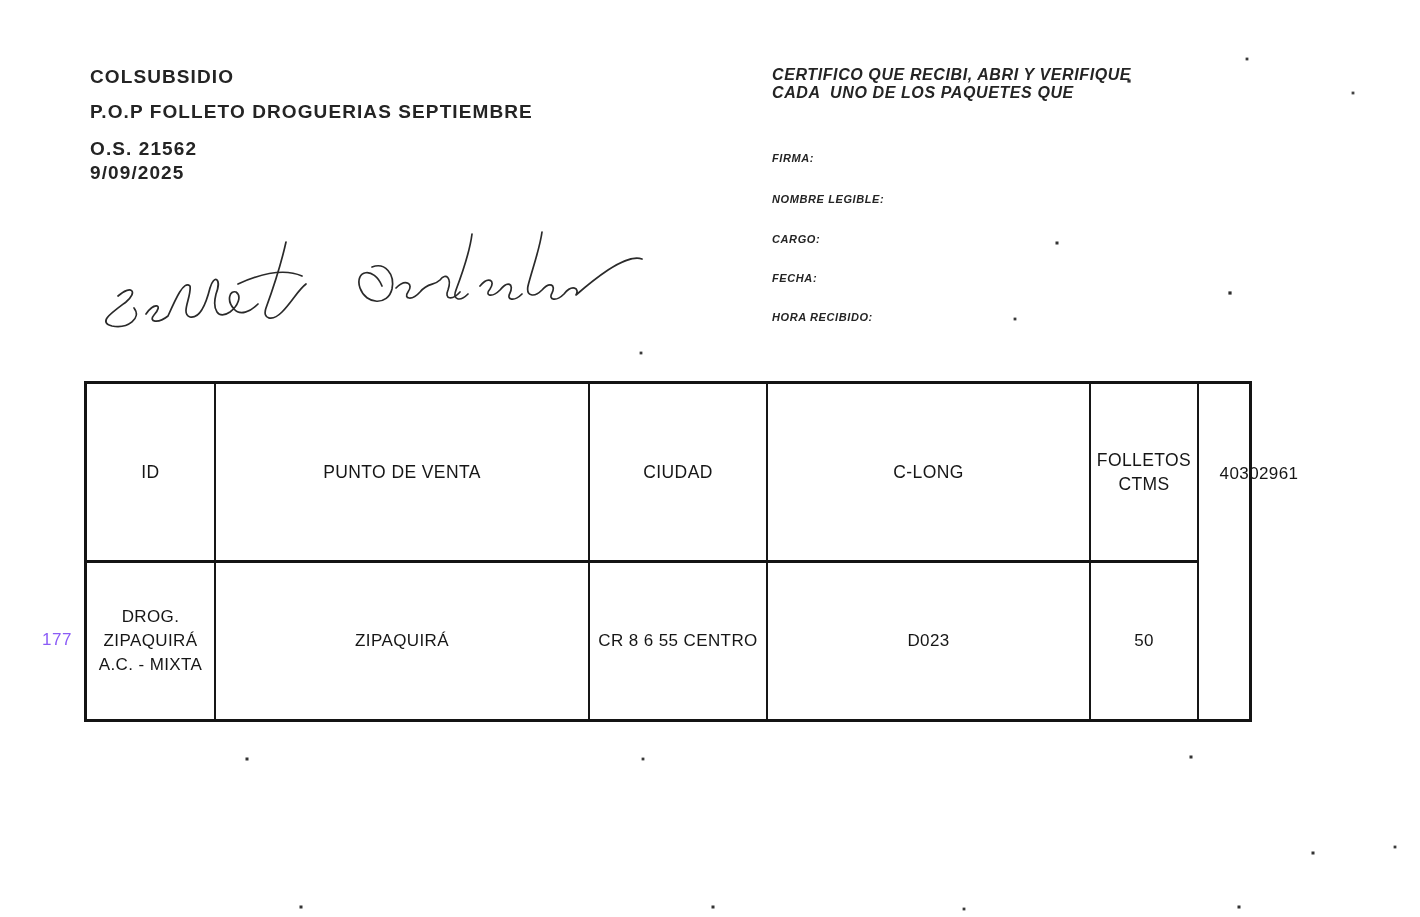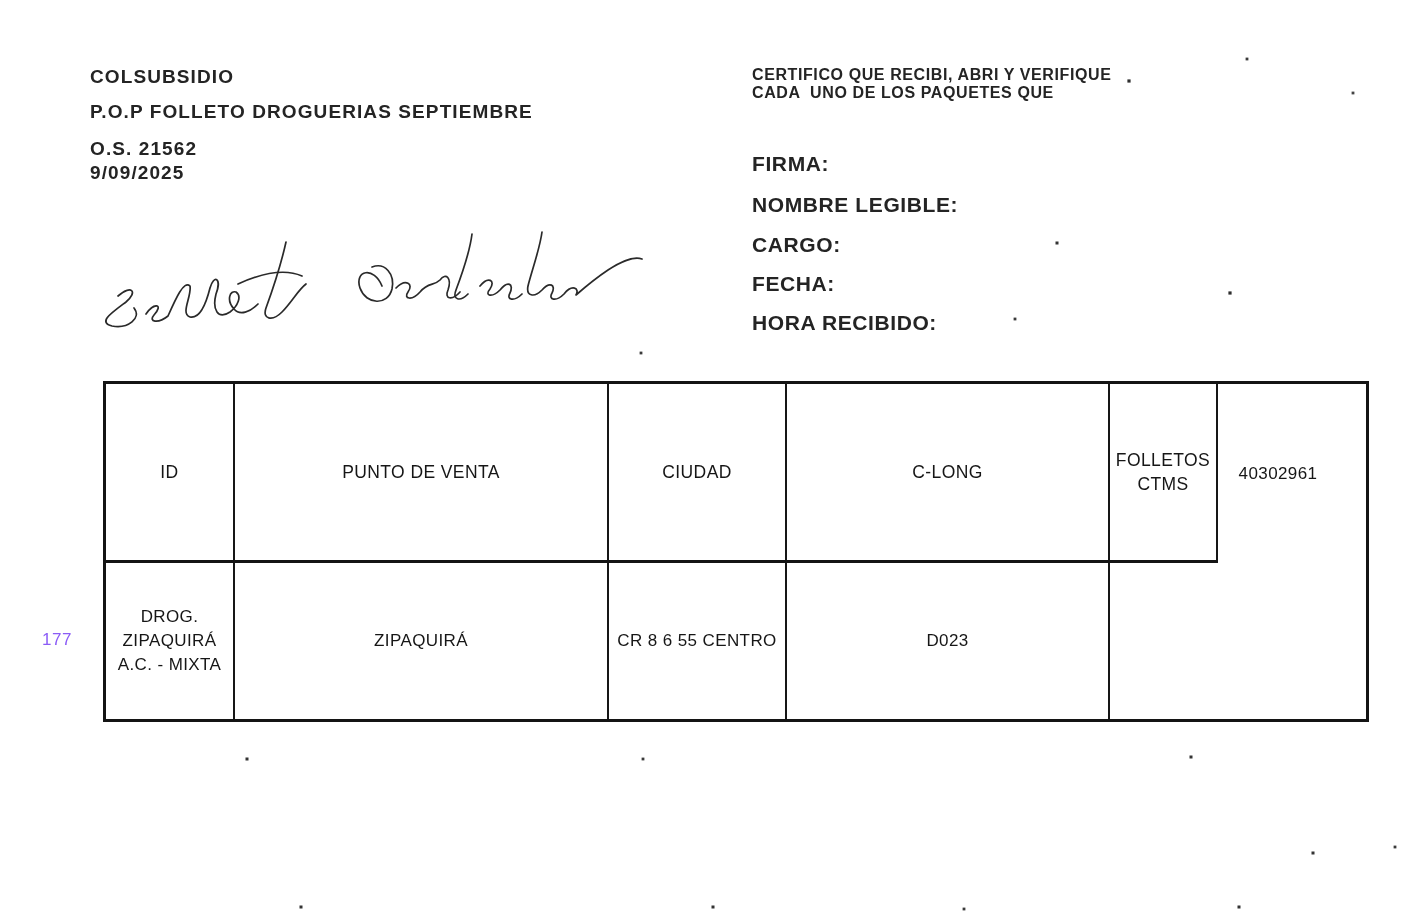--- a/index.html
+++ b/index.html
@@ -12,28 +12,28 @@
   }
   .hdr-company  { position: absolute; left: 90px; top: 66px; }
   .hdr-campaign { position: absolute; left: 90px; top: 101px; }
   .hdr-order    { position: absolute; left: 90px; top: 138px; }
   .hdr-date     { position: absolute; left: 90px; top: 162px; }
   .hdr-line {
     font-size: 19px; font-weight: 700; letter-spacing: 1.1px; color: #242424; white-space: pre; text-align: right;
   }
 
   
-  .cert-block { position: absolute; left: 752px; top: 66px; width: 420px; }
+  .cert-block { position: absolute; left: 772px; top: 66px; width: 420px; font-style: italic; }
   .cert-line {
     font-size: 16px; font-weight: 700; letter-spacing: .6px;
     line-height: 17.5px; color: #242424; white-space: pre;
   }
   .cert-field {
     position: absolute; left: 0;
-    font-size: 21px; font-weight: 700; letter-spacing: .6px; color: #242424; white-space: pre;
+    font-size: 11px; font-weight: 700; letter-spacing: .6px; color: #242424; white-space: pre;
   }
   .cf-0 { top: 86px; }
   .cf-1 { top: 127px; }
   .cf-2 { top: 167px; }
   .cf-3 { top: 206px; }
   .cf-4 { top: 245px; }
 
   
   .handwriting { position: absolute; left: 88px; top: 222px; width: 560px; height: 118px; }
   .handwriting svg { width: 100%; height: 100%; }
@@ -42,27 +42,26 @@
     stroke-linecap: round; stroke-linejoin: round;
   }
 
   
   .row-number {
     position: absolute; left: 42px; top: 630px;
     font-size: 17px; color: #8b5cf6; letter-spacing: .5px;
   }
   .pod-table {
     position: absolute; left: 84px; top: 381px;
-    width: 1266px;
+    width: 1168px;
     border: 3px solid #141414;
     display: grid;
     grid-template-columns: 129px 374px 178px 323px 108px 120px;
     grid-template-rows: 179px 156px;
     background: #fff;
-    margin-left: 19px;
   }
   .cell {
     border-right: 2px solid #161616;
     display: flex; align-items: center; justify-content: center;
     text-align: center;
     font-size: 17px; letter-spacing: .4px; color: #161616;
     padding: 4px 6px;
     line-height: 24px;
   }
   .cell:nth-child(6n) { border-right: none; }
@@ -144,13 +143,14 @@
   <div class="cell hdr">PUNTO DE VENTA</div>
   <div class="cell hdr">CIUDAD</div>
   <div class="cell hdr">C-LONG</div>
   <div class="cell hdr hdr-folletos">FOLLETOS CTMS</div>
 
   <div class="cell">40302961</div>
   <div class="cell">DROG. ZIPAQUIRÁ A.C. - MIXTA</div>
   <div class="cell">ZIPAQUIRÁ</div>
   <div class="cell">CR 8 6 55 CENTRO</div>
   <div class="cell">D023</div>
+  <div class="cell">50</div>
 </div>
 
 </body></html>

